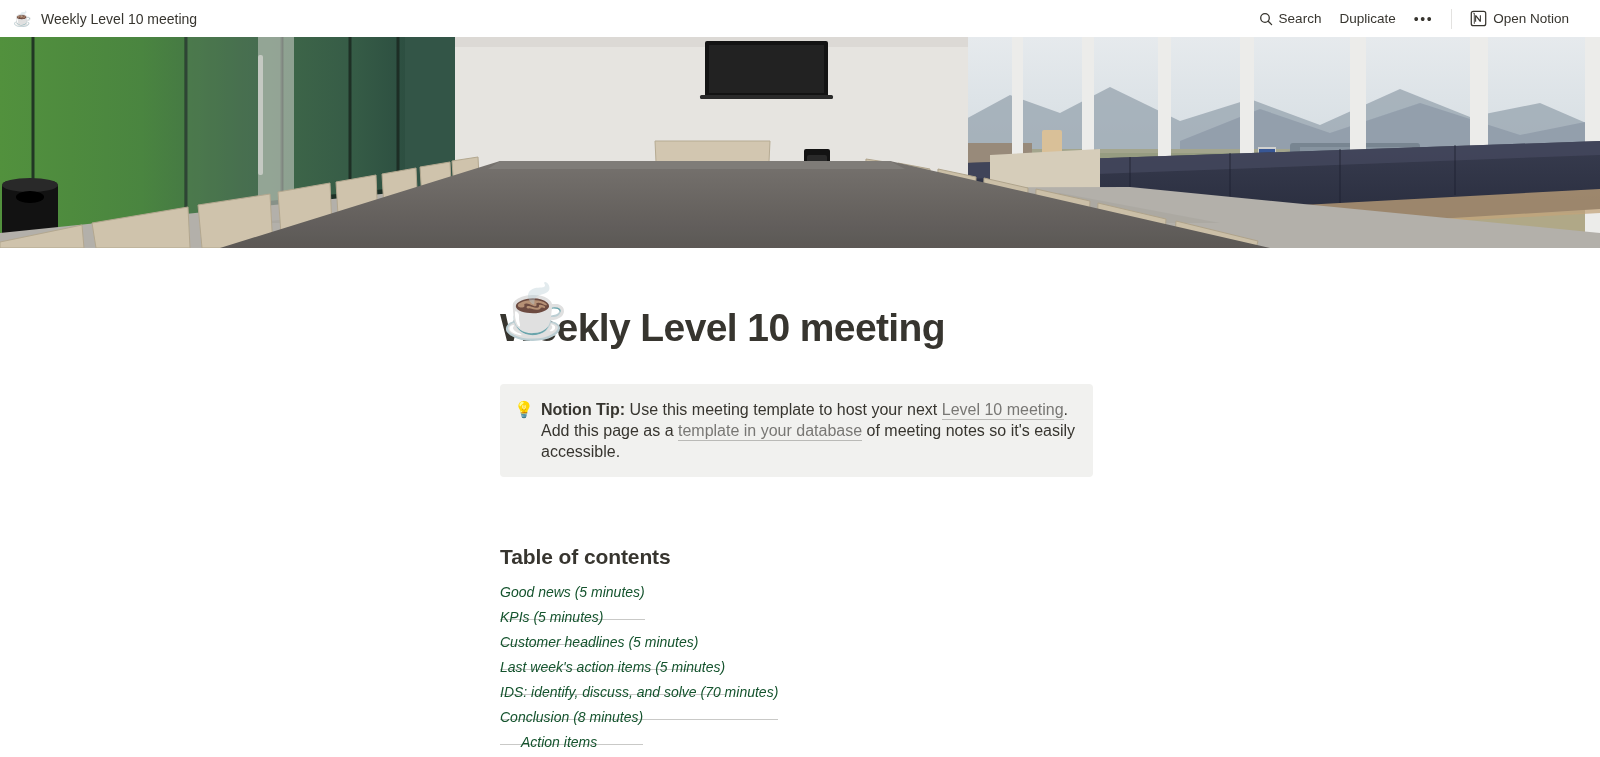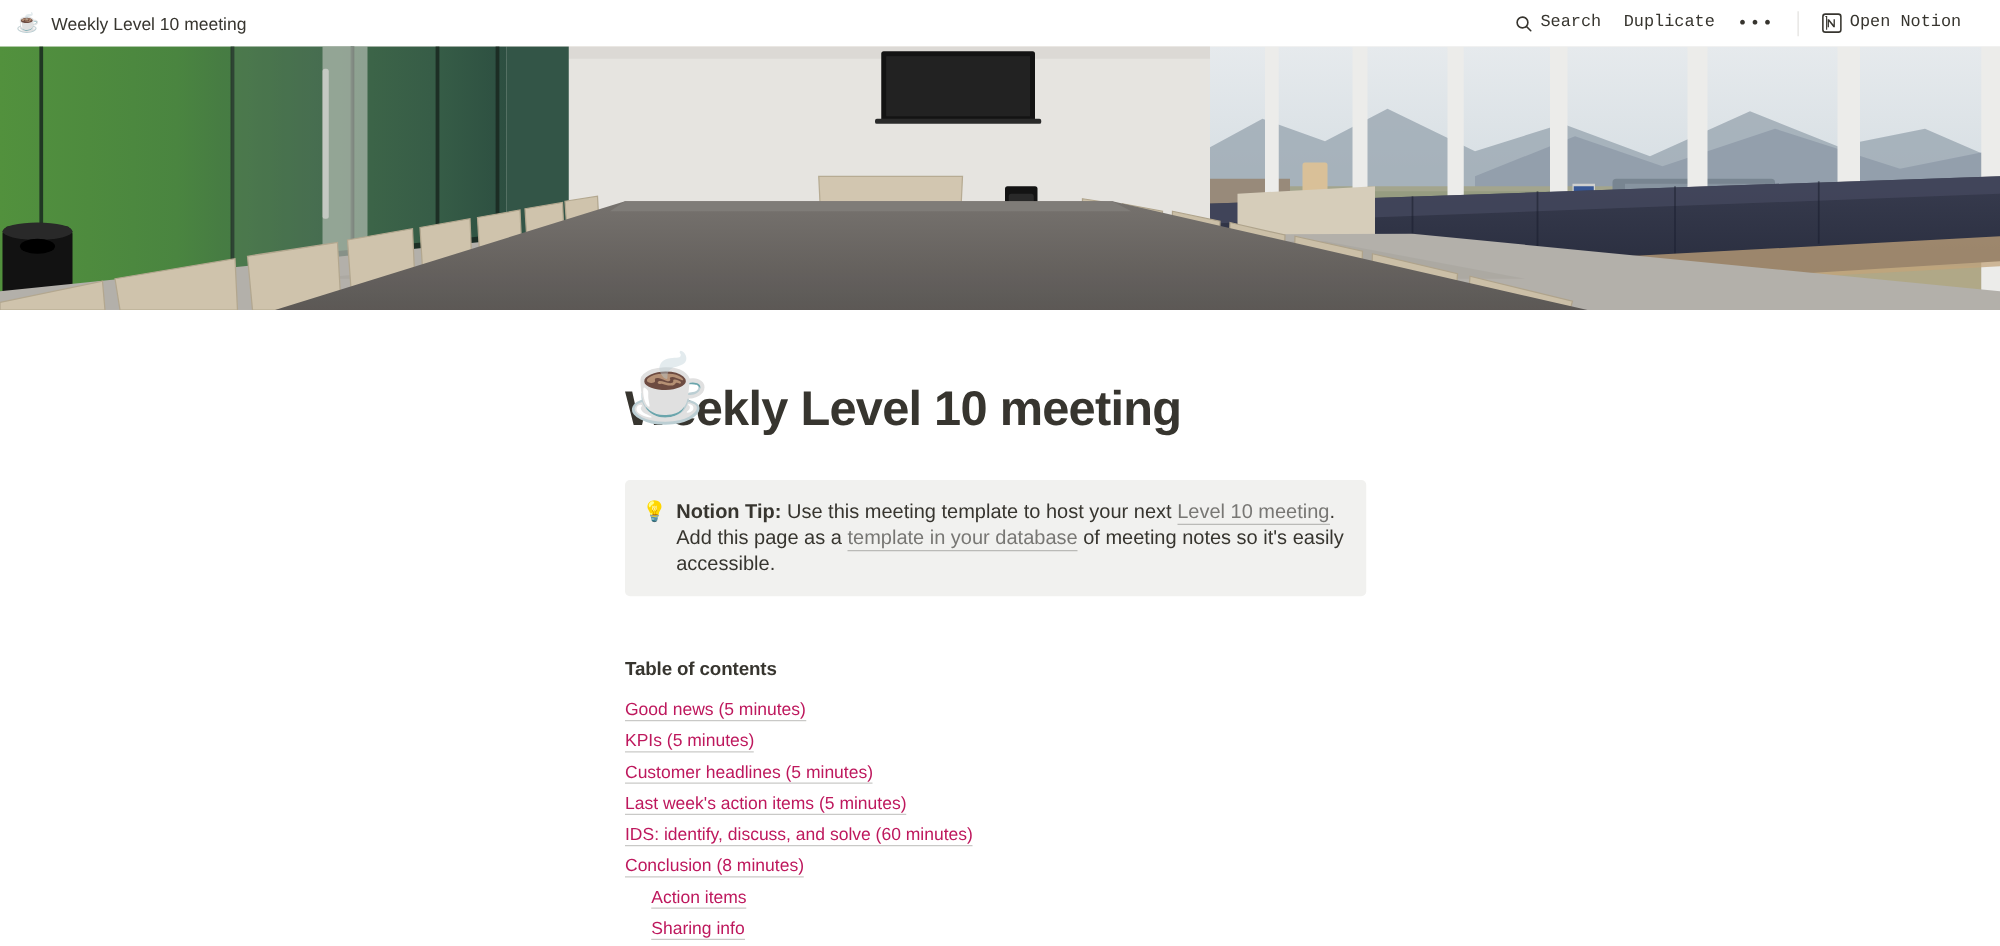--- a/index.html
+++ b/index.html
@@ -20,21 +20,21 @@
   .tb-left { display:flex; align-items:center; gap:10px; }
   .tb-emoji { font-size:15px; line-height:1; width:17px; height:17px;
      display:flex; align-items:center; justify-content:center; }
   .tb-title { font-size:14px; color:#37352f; white-space:nowrap; }
 
   .tb-right { display:flex; align-items:center; gap:0px; }
   .tb-btn {
     display:flex; align-items:center; gap:6px;
     font-size:13.5px; color:#37352f; padding:4px 9px; border-radius:4px;
     cursor:pointer; white-space:nowrap; background:transparent; border:none;
-    font-family:Liberation Mono, monospace;
+    font-family:Liberation Sans, sans-serif;
   }
   .dots { letter-spacing:1.6px; font-size:14px; line-height:10px; padding:6px 9px; }
   .tb-divider { width:1px; height:20px; background:#e3e2e0; margin:0 9px; }
   .notion-mark {
     width:17px; height:17px; display:inline-block; position:relative; flex:none;
   }
 
   
   .cover {
     position:absolute; top:37px; left:0; width:1600px; height:211px;
@@ -68,30 +68,30 @@
   .callout-text b { font-weight:700; }
   .lnk {
     color:#37352f; text-decoration:none;
     border-bottom:1px solid rgba(55,53,47,.28);
     padding-bottom:1px;
   }
   .lnk.gray { color:#787774; border-bottom-color:rgba(120,119,116,.45); }
 
   
   .toc-heading {
-    margin-top:50px; font-size:15px; font-weight:700; color:#37352f;
+    margin-top:68px; font-size:21px; font-weight:700; color:#37352f;
     letter-spacing:-0.1px;
   }
   .toc-list { margin-top:11px; }
   .toc-item { padding:3.5px 0; font-size:14px; line-height:18px; }
   .toc-item.indent { padding-left:21px; }
   .toc-link {
-    color:#be185d; text-decoration:none;
+    color:#14532d; text-decoration:none;
     border-bottom:1px solid rgba(120,119,116,.4);
-    padding-bottom:1px; cursor:pointer;
+    padding-bottom:19px; cursor:pointer;font-style:italic;
   }
 </style>
 </head>
 <body>
 
 <div class="topbar">
   <div class="tb-left">
     <span class="tb-emoji">☕</span>
     <span class="tb-title">Weekly Level 10 meeting</span>
   </div>
@@ -301,21 +301,21 @@
       </div>
     </div>
 
     <div class="toc-heading">Table of contents</div>
 
     <div class="toc-list">
       <div class="toc-item"><a class="toc-link" href="#">Good news (5 minutes)</a></div>
       <div class="toc-item"><a class="toc-link" href="#">KPIs (5 minutes)</a></div>
       <div class="toc-item"><a class="toc-link" href="#">Customer headlines (5 minutes)</a></div>
       <div class="toc-item"><a class="toc-link" href="#">Last week's action items (5 minutes)</a></div>
-      <div class="toc-item"><a class="toc-link" href="#">IDS: identify, discuss, and solve (60 minutes)</a></div>
+      <div class="toc-item"><a class="toc-link" href="#">IDS: identify, discuss, and solve (70 minutes)</a></div>
       <div class="toc-item"><a class="toc-link" href="#">Conclusion (8 minutes)</a></div>
       <div class="toc-item indent"><a class="toc-link" href="#">Action items</a></div>
       <div class="toc-item indent"><a class="toc-link" href="#">Sharing info</a></div>
 
     </div>
 
   </div>
 </div>
 
 </body></html>

